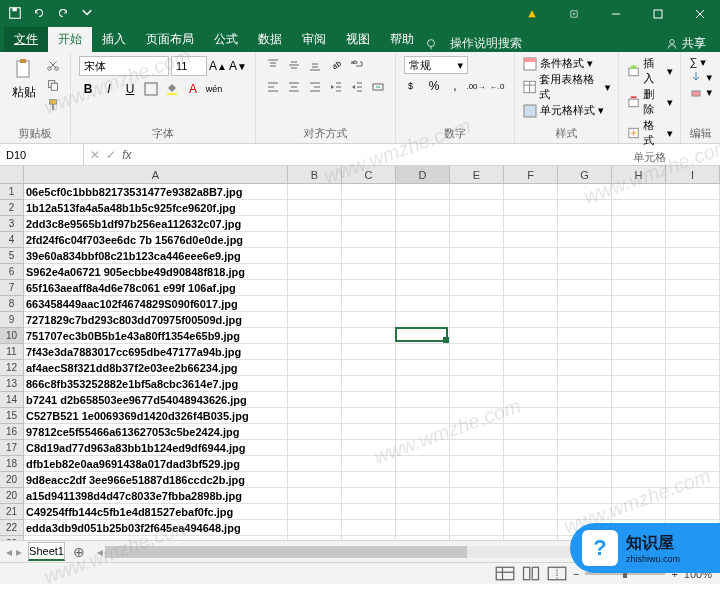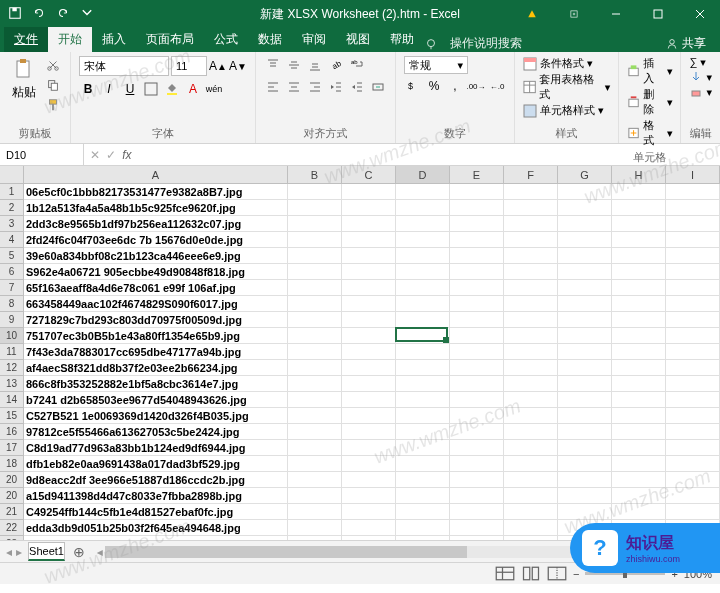--- a/index.html
+++ b/index.html
@@ -57,21 +57,21 @@
 .add-sheet { padding: 0 8px; color: #666; font-size: 14px; }
 .scroll-track { flex: 1; display: flex; align-items: center; padding: 0 4px; }
 .statusbar { height: 22px; background: #f3f3f3; border-top: 1px solid #d4d4d4; display: flex; align-items: center; padding: 0 8px; font-size: 11px; color: #444; }
 .sb-right { margin-left: auto; display: flex; align-items: center; gap: 6px; }
 .view-btn { width: 20px; height: 16px; display: flex; align-items: center; justify-content: center; }
 .zoom-slider { width: 80px; height: 3px; background: #c0c0c0; position: relative; }
 .zoom-thumb { position: absolute; left: 38px; top: -3px; width: 4px; height: 9px; background: #666; }
 .watermark { position: absolute; color: #999; font-size: 20px; font-style: italic; opacity: 0.25; transform: rotate(-20deg); pointer-events: none; z-index: 5; }
 .badge { position: absolute; right: 0; bottom: 20px; width: 150px; height: 50px; background: #2196f3; border-radius: 25px 0 0 25px; display: flex; align-items: center; padding-left: 12px; z-index: 10; }
 .badge-icon { width: 36px; height: 36px; background: #fff; border-radius: 6px; display: flex; align-items: center; justify-content: center; margin-right: 8px; }
-.badge-text { color: #4c1d95; }
+.badge-text { color: #0f172a; }
 .badge-title { font-size: 16px; font-weight: bold; }
 .badge-url { font-size: 9px; }
 .styles-list { display: flex; flex-direction: column; gap: 1px; font-size: 11px; }
 .style-item { display: flex; align-items: center; gap: 3px; }
 .number-group { display: flex; flex-direction: column; gap: 3px; }
 .num-format { border: 1px solid #c0c0c0; background: #fff; height: 18px; width: 64px; padding: 0 4px; font-size: 11px; display: flex; align-items: center; justify-content: space-between; }
 </style>
 </head>
 <body>
 
@@ -86,21 +86,20 @@
           <path d="M4 5 L4 8 L7 8" fill="none" stroke="#fff"></path>
         </svg></span>
     <span><svg viewBox="0 0 16 16">
           <path d="M12 8 A4 4 0 1 0 8 12" fill="none" stroke="#fff" stroke-width="1.2"></path>
           <path d="M12 5 L12 8 L9 8" fill="none" stroke="#fff"></path>
         </svg></span>
     <span><svg viewBox="0 0 10 10">
           <path d="M2 3 L5 6 L8 3" stroke="#fff" fill="none"></path>
         </svg></span>
   </div>
-  <div class="title-center">新建 XLSX Worksheet (2).htm - Excel</div>
   <div class="title-right">
     <span class="win-btn">
         <svg viewBox="0 0 16 16">
           <path d="M8 2 L14 13 L2 13 Z" fill="#ffc107"></path>
         </svg>
       </span>
     <span class="win-btn">
         <svg viewBox="0 0 16 16">
           <rect x="3" y="3" width="10" height="10" fill="none" stroke="#fff"></rect>
           <path d="M8 6 L8 10 M6 8 L10 8" stroke="#fff"></path>

